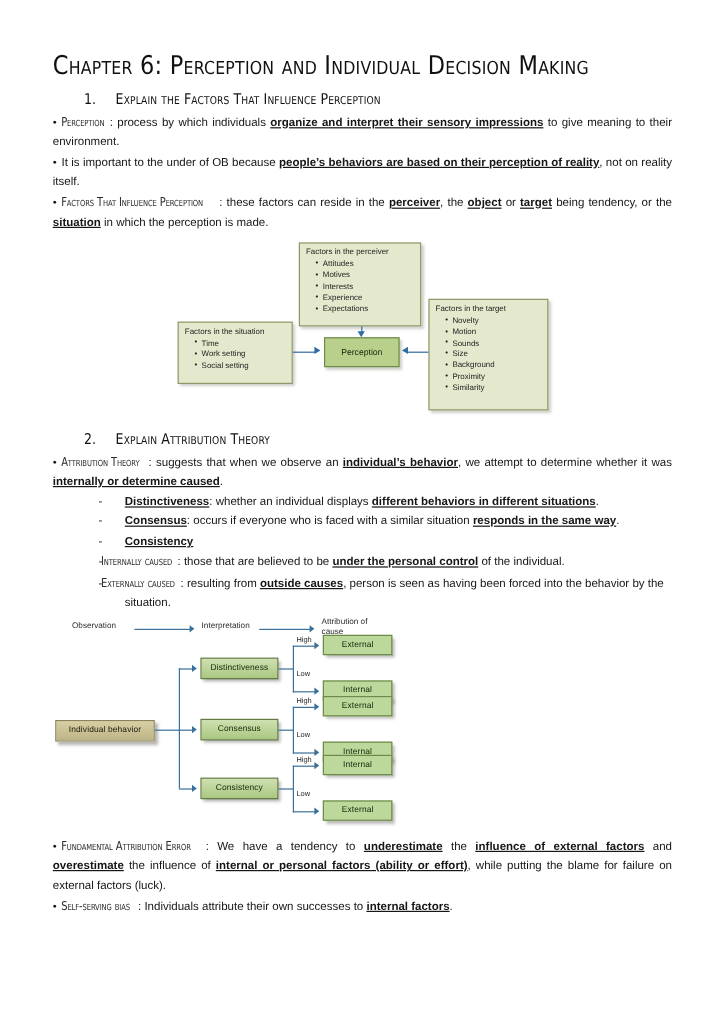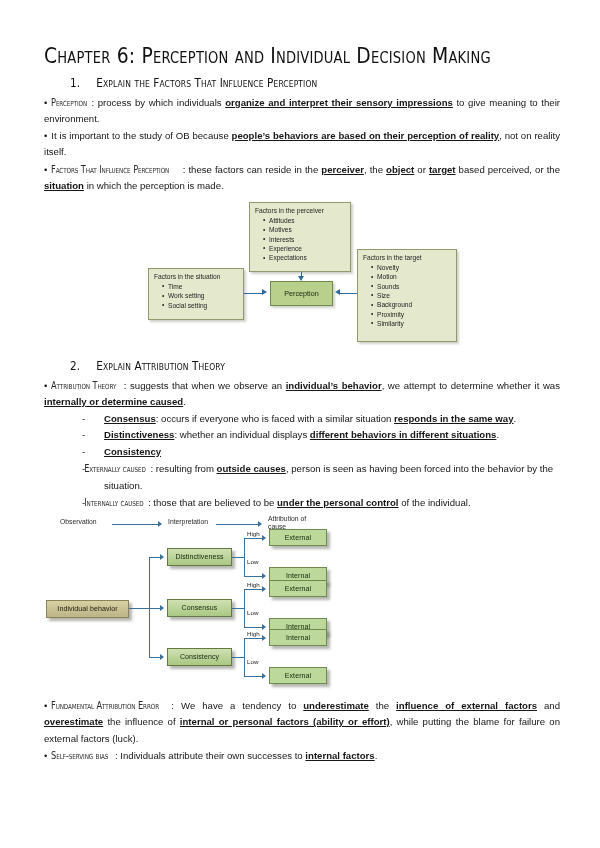--- a/index.html
+++ b/index.html
@@ -229,25 +229,25 @@
 
     <h2 class="section-heading">
       <span class="num">1.</span><span>Explain the Factors That Influence Perception</span>
     </h2>
 
     <p class="body-line">
       <span class="bullet-dot"></span><span class="sc">Perception</span><span>: process by which individuals </span><b>organize and interpret their sensory impressions</b><span> to give meaning to their environment.</span>
     </p>
 
     <p class="body-line">
-      <span class="bullet-dot"></span><span>It is important to the study of OB because </span><b>people’s behaviors are based on their perception of reality</b><span>, not on reality itself.</span>
-    </p>
-
-    <p class="body-line">
-      <span class="bullet-dot"></span><span class="sc">Factors That Influence Perception</span><span>: these factors can reside in the </span><b>perceiver</b><span>, the </span><b>object</b><span> or </span><b>target</b><span> based perceived, or the </span><b>situation</b><span> in which the perception is made.</span>
+      <span class="bullet-dot"></span><span>It is important to the under of OB because </span><b>people’s behaviors are based on their perception of reality</b><span>, not on reality itself.</span>
+    </p>
+
+    <p class="body-line">
+      <span class="bullet-dot"></span><span class="sc">Factors That Influence Perception</span><span>: these factors can reside in the </span><b>perceiver</b><span>, the </span><b>object</b><span> or </span><b>target</b><span> being tendency, or the </span><b>situation</b><span> in which the perception is made.</span>
     </p>
 
     <div class="diagram2" style="height:152px;margin:5px 0 0 0;">
 
       <div class="dbox" style="left:205px; top:2px; width:102px; height:70px;">
         <span class="hdr">Factors in the perceiver</span>
         <ul>
           <li>Attitudes</li>
           <li>Motives</li>
           <li>Interests</li>
@@ -292,30 +292,30 @@
 
     <h2 class="section-heading">
       <span class="num">2.</span><span>Explain Attribution Theory</span>
     </h2>
 
     <p class="body-line">
       <span class="bullet-dot"></span><span class="sc">Attribution Theory</span><span>: suggests that when we observe an </span><b>individual’s behavior</b><span>, we attempt to determine whether it was </span><b>internally or determine caused</b><span>.</span>
     </p>
 
 
+    <p class="dash-item"><b>Distinctiveness</b><span>: whether an individual displays </span><b>different behaviors in different situations</b><span>.</span></p>
+
     <p class="dash-item"><b>Consensus</b><span>: occurs if everyone who is faced with a similar situation </span><b>responds in the same way</b><span>.</span></p>
 
-    <p class="dash-item"><b>Distinctiveness</b><span>: whether an individual displays </span><b>different behaviors in different situations</b><span>.</span></p>
-
     <p class="dash-item"><b>Consistency</b></p>
 
 
+    <p class="dash-item"><span class="sc">Internally caused</span><span>: those that are believed to be </span><b>under the personal control</b><span> of the individual.</span></p>
+
     <p class="dash-item"><span class="sc">Externally caused</span><span>: resulting from </span><b>outside causes</b><span>, person is seen as having been forced into the behavior by the situation.</span></p>
-
-    <p class="dash-item"><span class="sc">Internally caused</span><span>: those that are believed to be </span><b>under the personal control</b><span> of the individual.</span></p>
 
     <div class="diagram2">
 
       <div class="toplabel" style="left:16px; top:0px;">Observation</div>
       <div class="fline h" style="left:68px; top:6px; width:48px;"></div>
       <div class="fhead" style="left:114px; top:2.8px;"></div>
 
       <div class="toplabel" style="left:124px; top:0px;">Interpretation</div>
       <div class="fline h" style="left:172px; top:6px; width:44px;"></div>
       <div class="fhead" style="left:214px; top:2.8px;"></div>

